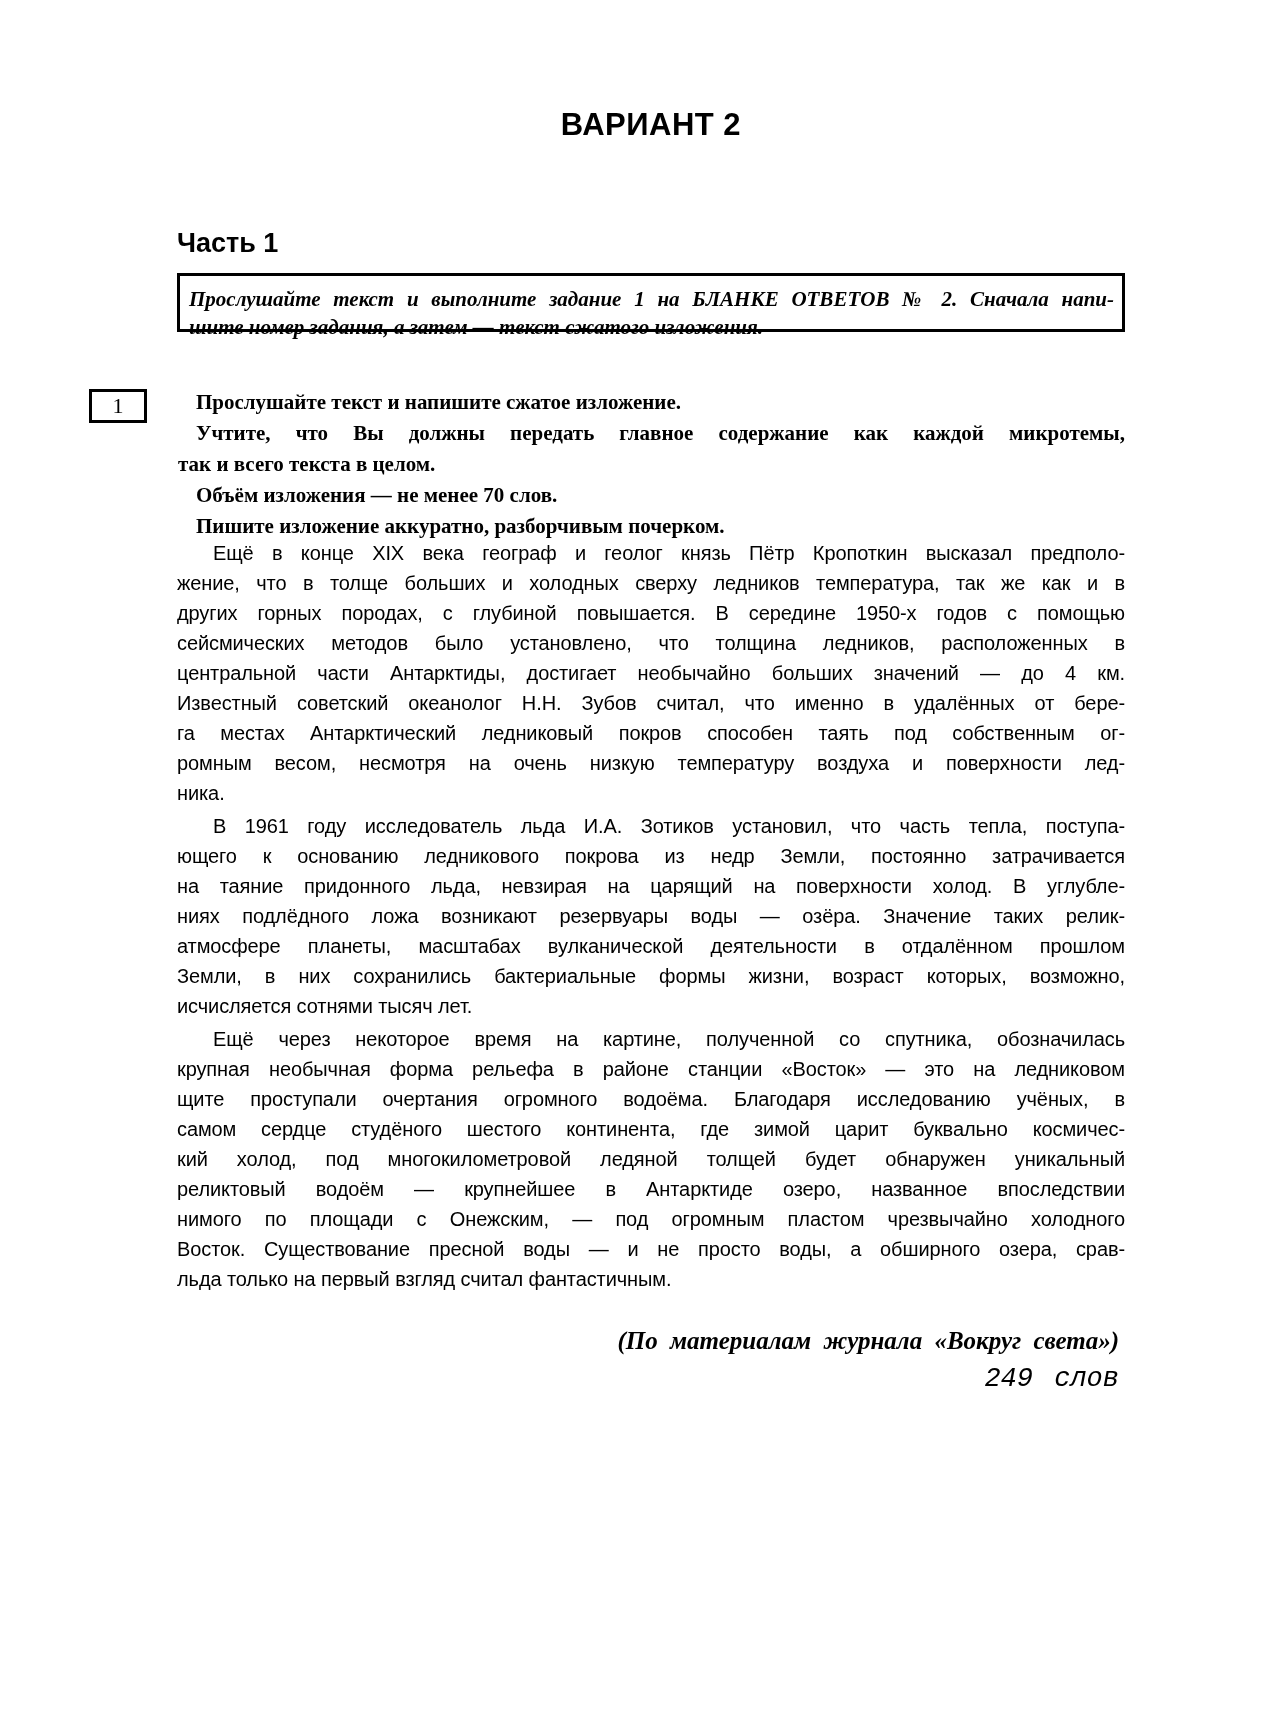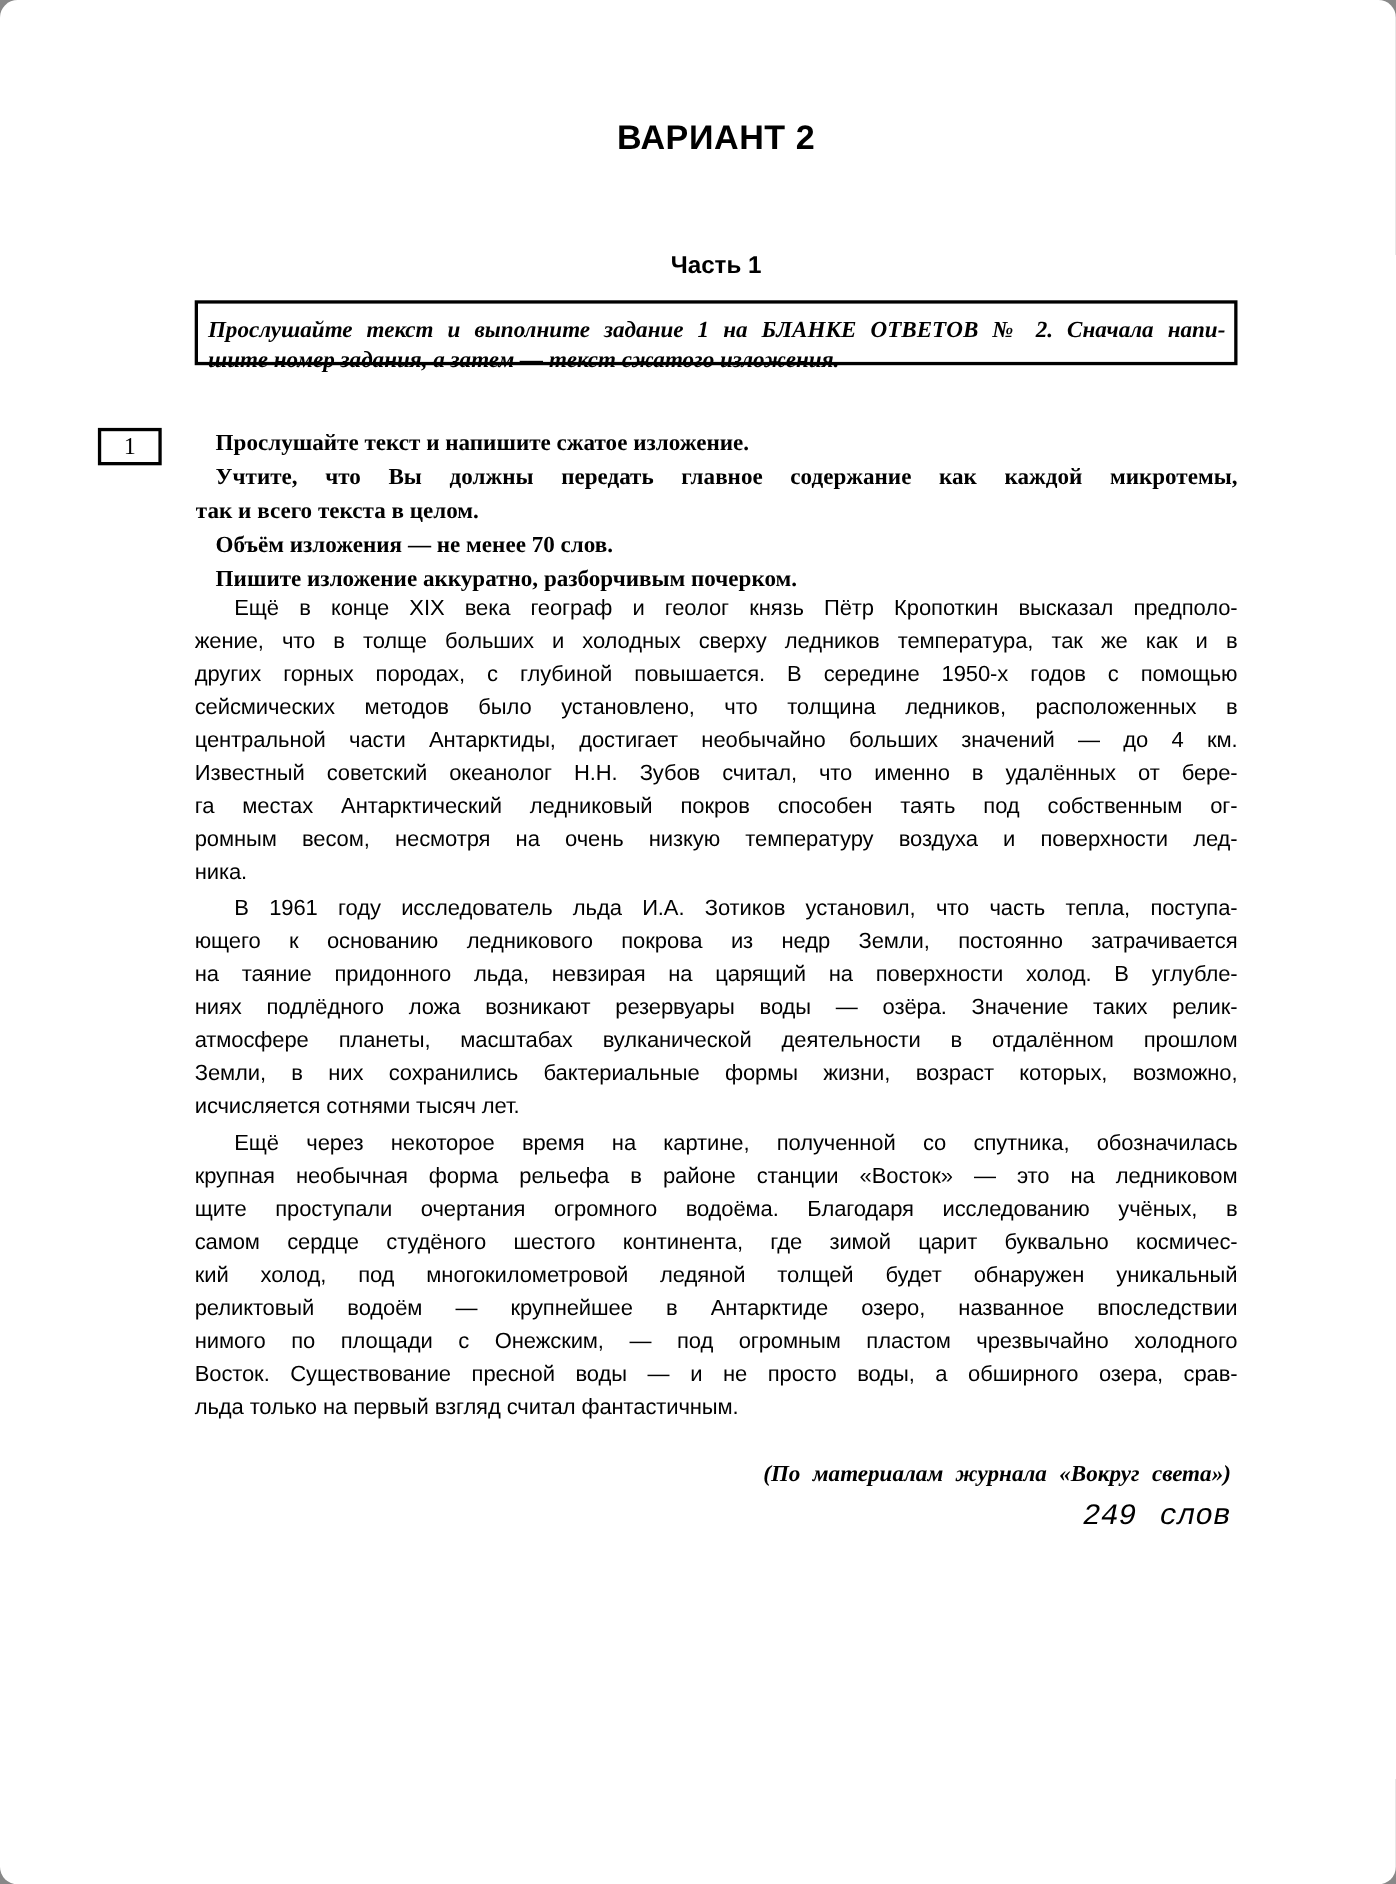--- a/index.html
+++ b/index.html
@@ -5,38 +5,36 @@
   html,body { margin:0; padding:0; background:#888; }
   .page {
     position: relative;
     width: 1269px;
     height: 1713px;
     margin: 0 auto;
     background: #ffffff;
     color: #000000;
     overflow: hidden;
     font-family: "Liberation Serif", serif;
-    border-radius: 16px;
   }
   .variant-title {
     position: absolute;
     left: 177px; top: 107px; width: 948px;
     text-align: center;
     font-family: "Liberation Sans", sans-serif;
     font-weight: bold;
     font-size: 31px;
     letter-spacing: 0.5px;
   }
   .part-title {
     position: absolute;
     left: 177px; top: 228px; width: 948px;
-    text-align: center;
     font-family: "Liberation Sans", sans-serif;
     font-weight: bold;
-    font-size: 22px;
+    font-size: 27px;
   }
   .note-box {
     position: absolute;
     left: 177px; top: 273px;
     width: 948px; height: 59px;
     border: 3px solid #000000;
     box-sizing: border-box;
     padding: 9px 8px 0 9px;
     font-family: "Liberation Serif", serif;
     font-weight: bold;
@@ -77,21 +75,21 @@
   .passage .para .tline.first { text-indent: 36px; }
   .tline { text-align: justify; text-align-last: justify; }
   .tline.last { text-align-last: left; }
   .attribution {
     position: absolute;
     left: 177px; top: 1327px; width: 942px;
     text-align: right;
     font-family: "Liberation Serif", serif;
     font-weight: bold;
     font-style: italic;
-    font-size: 21px;
+    font-size: 25px;
     word-spacing: 6px;
   }
   .word-count {
     position: absolute;
     left: 177px; top: 1364px; width: 942px;
     text-align: right;
     font-family: Liberation Mono, monospace;
     font-style: italic;
     font-size: 27px;
     word-spacing: 5px;

